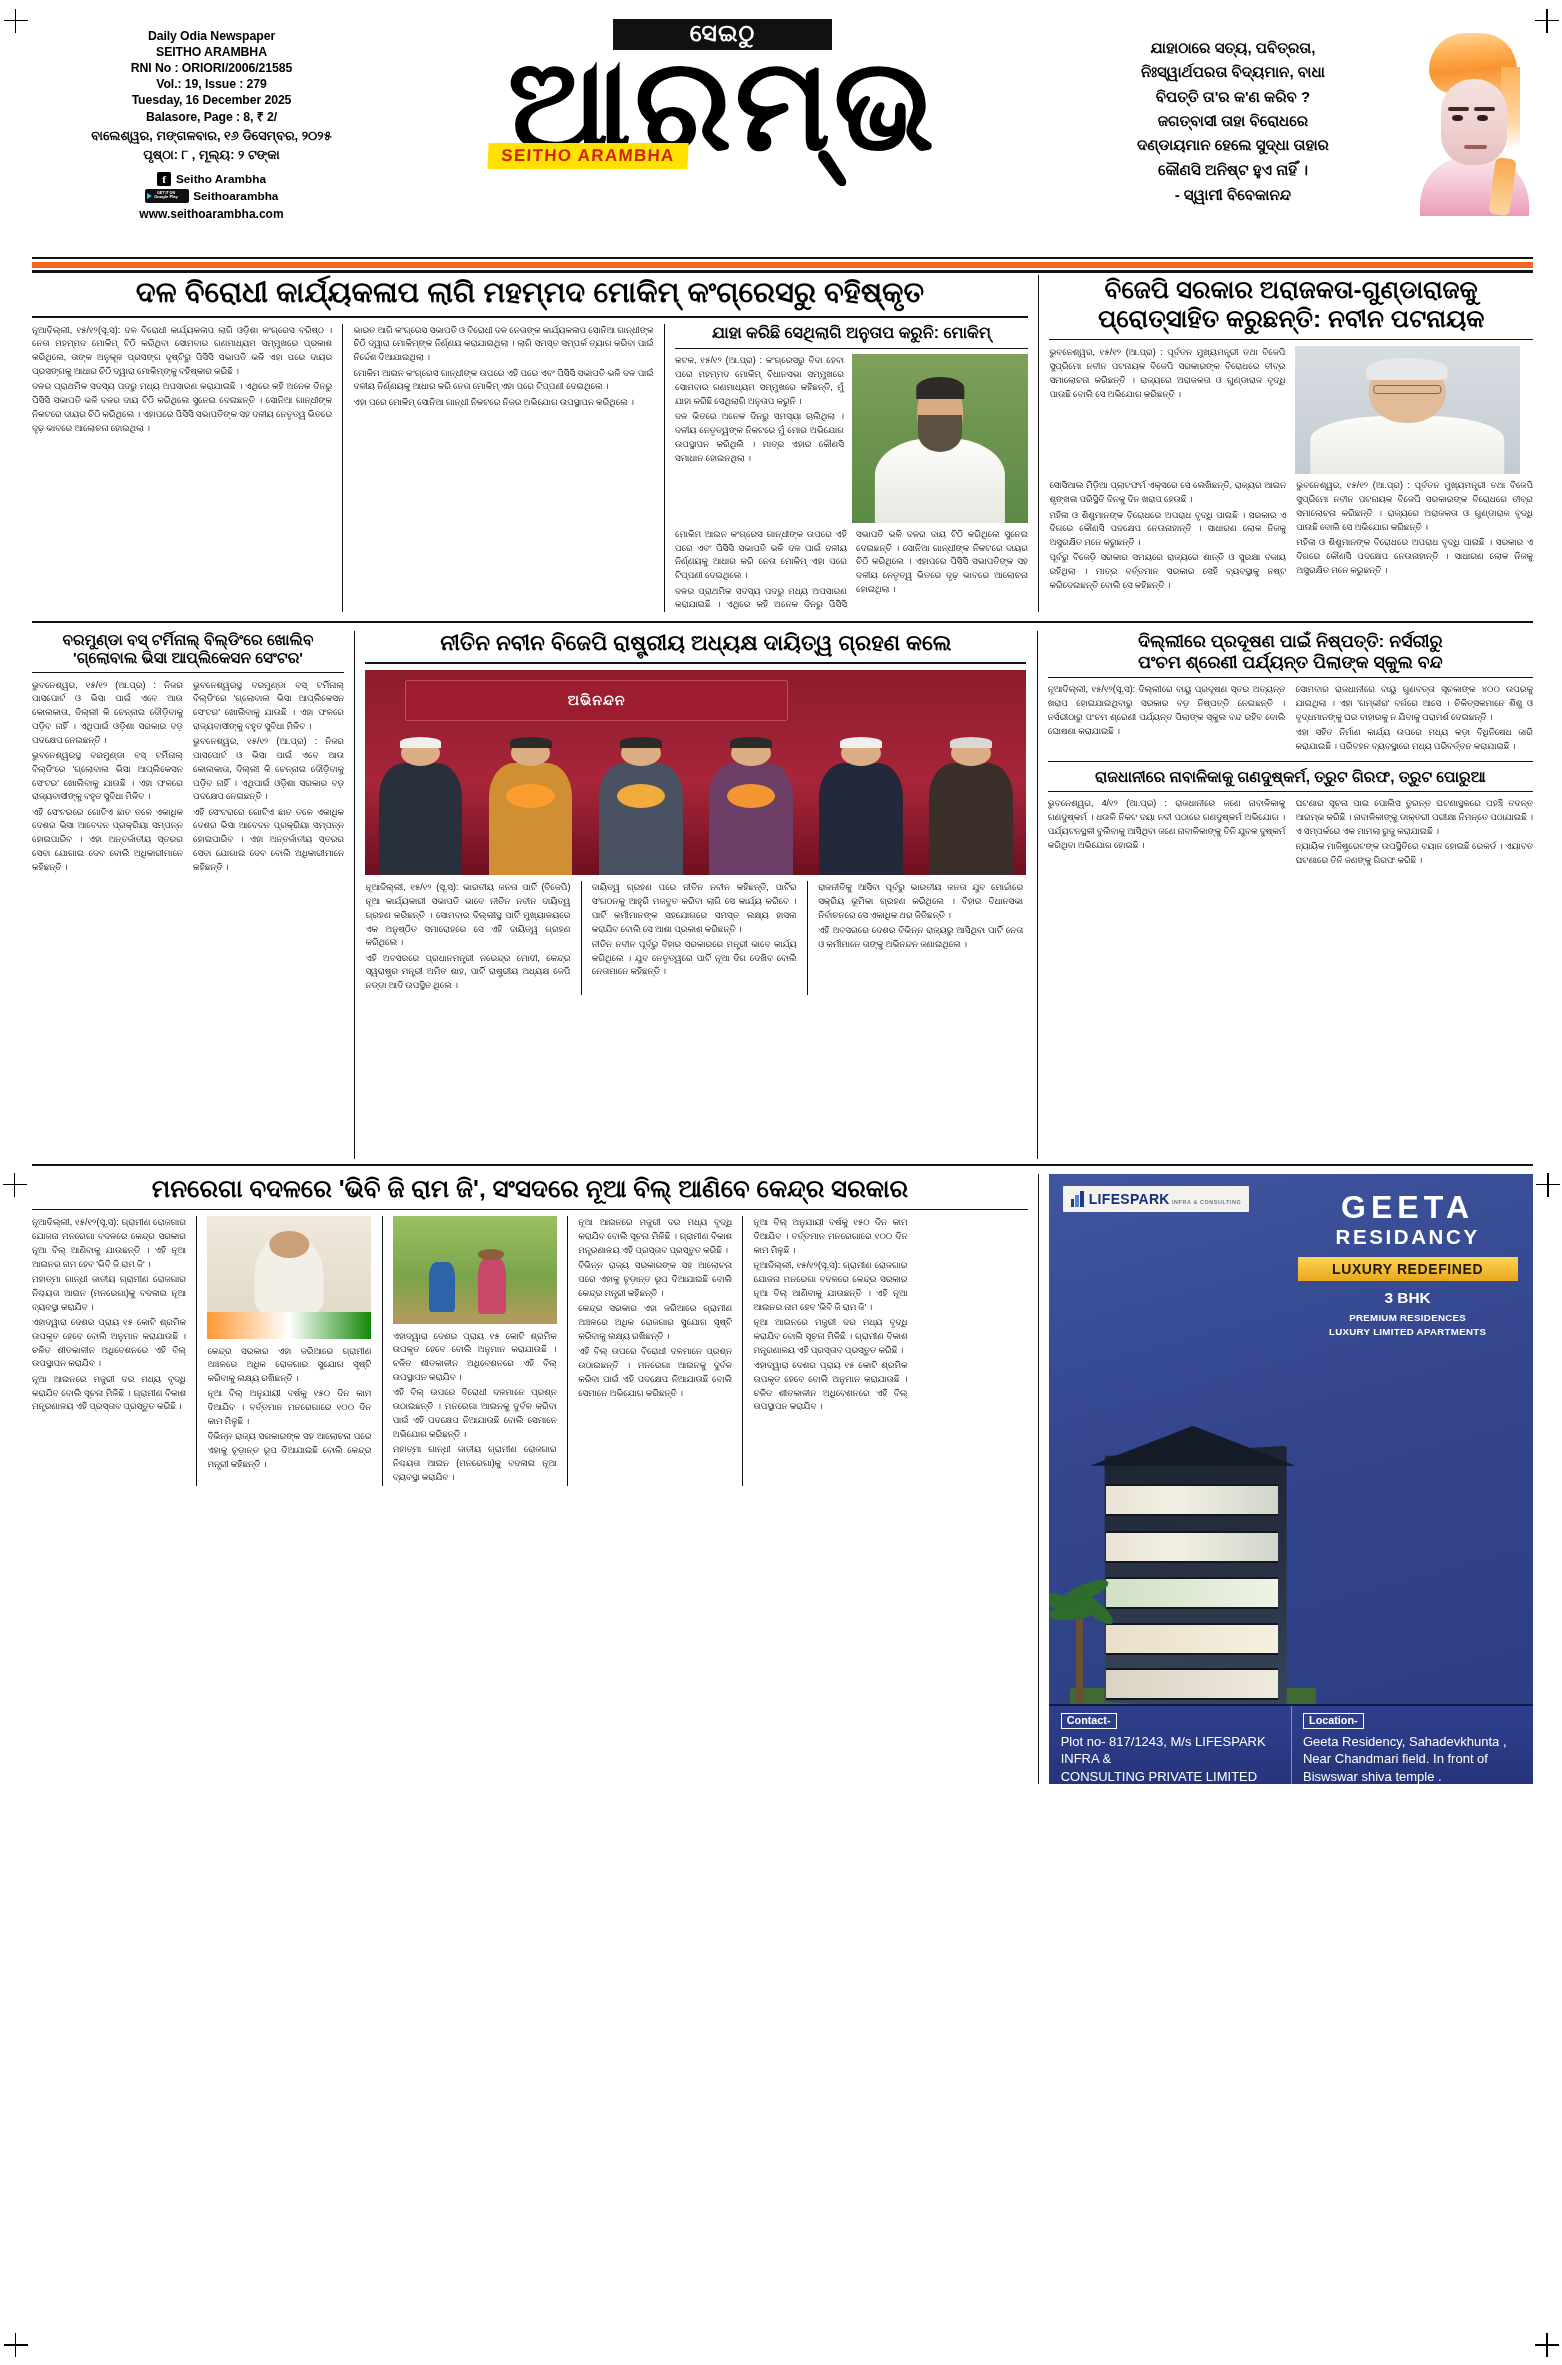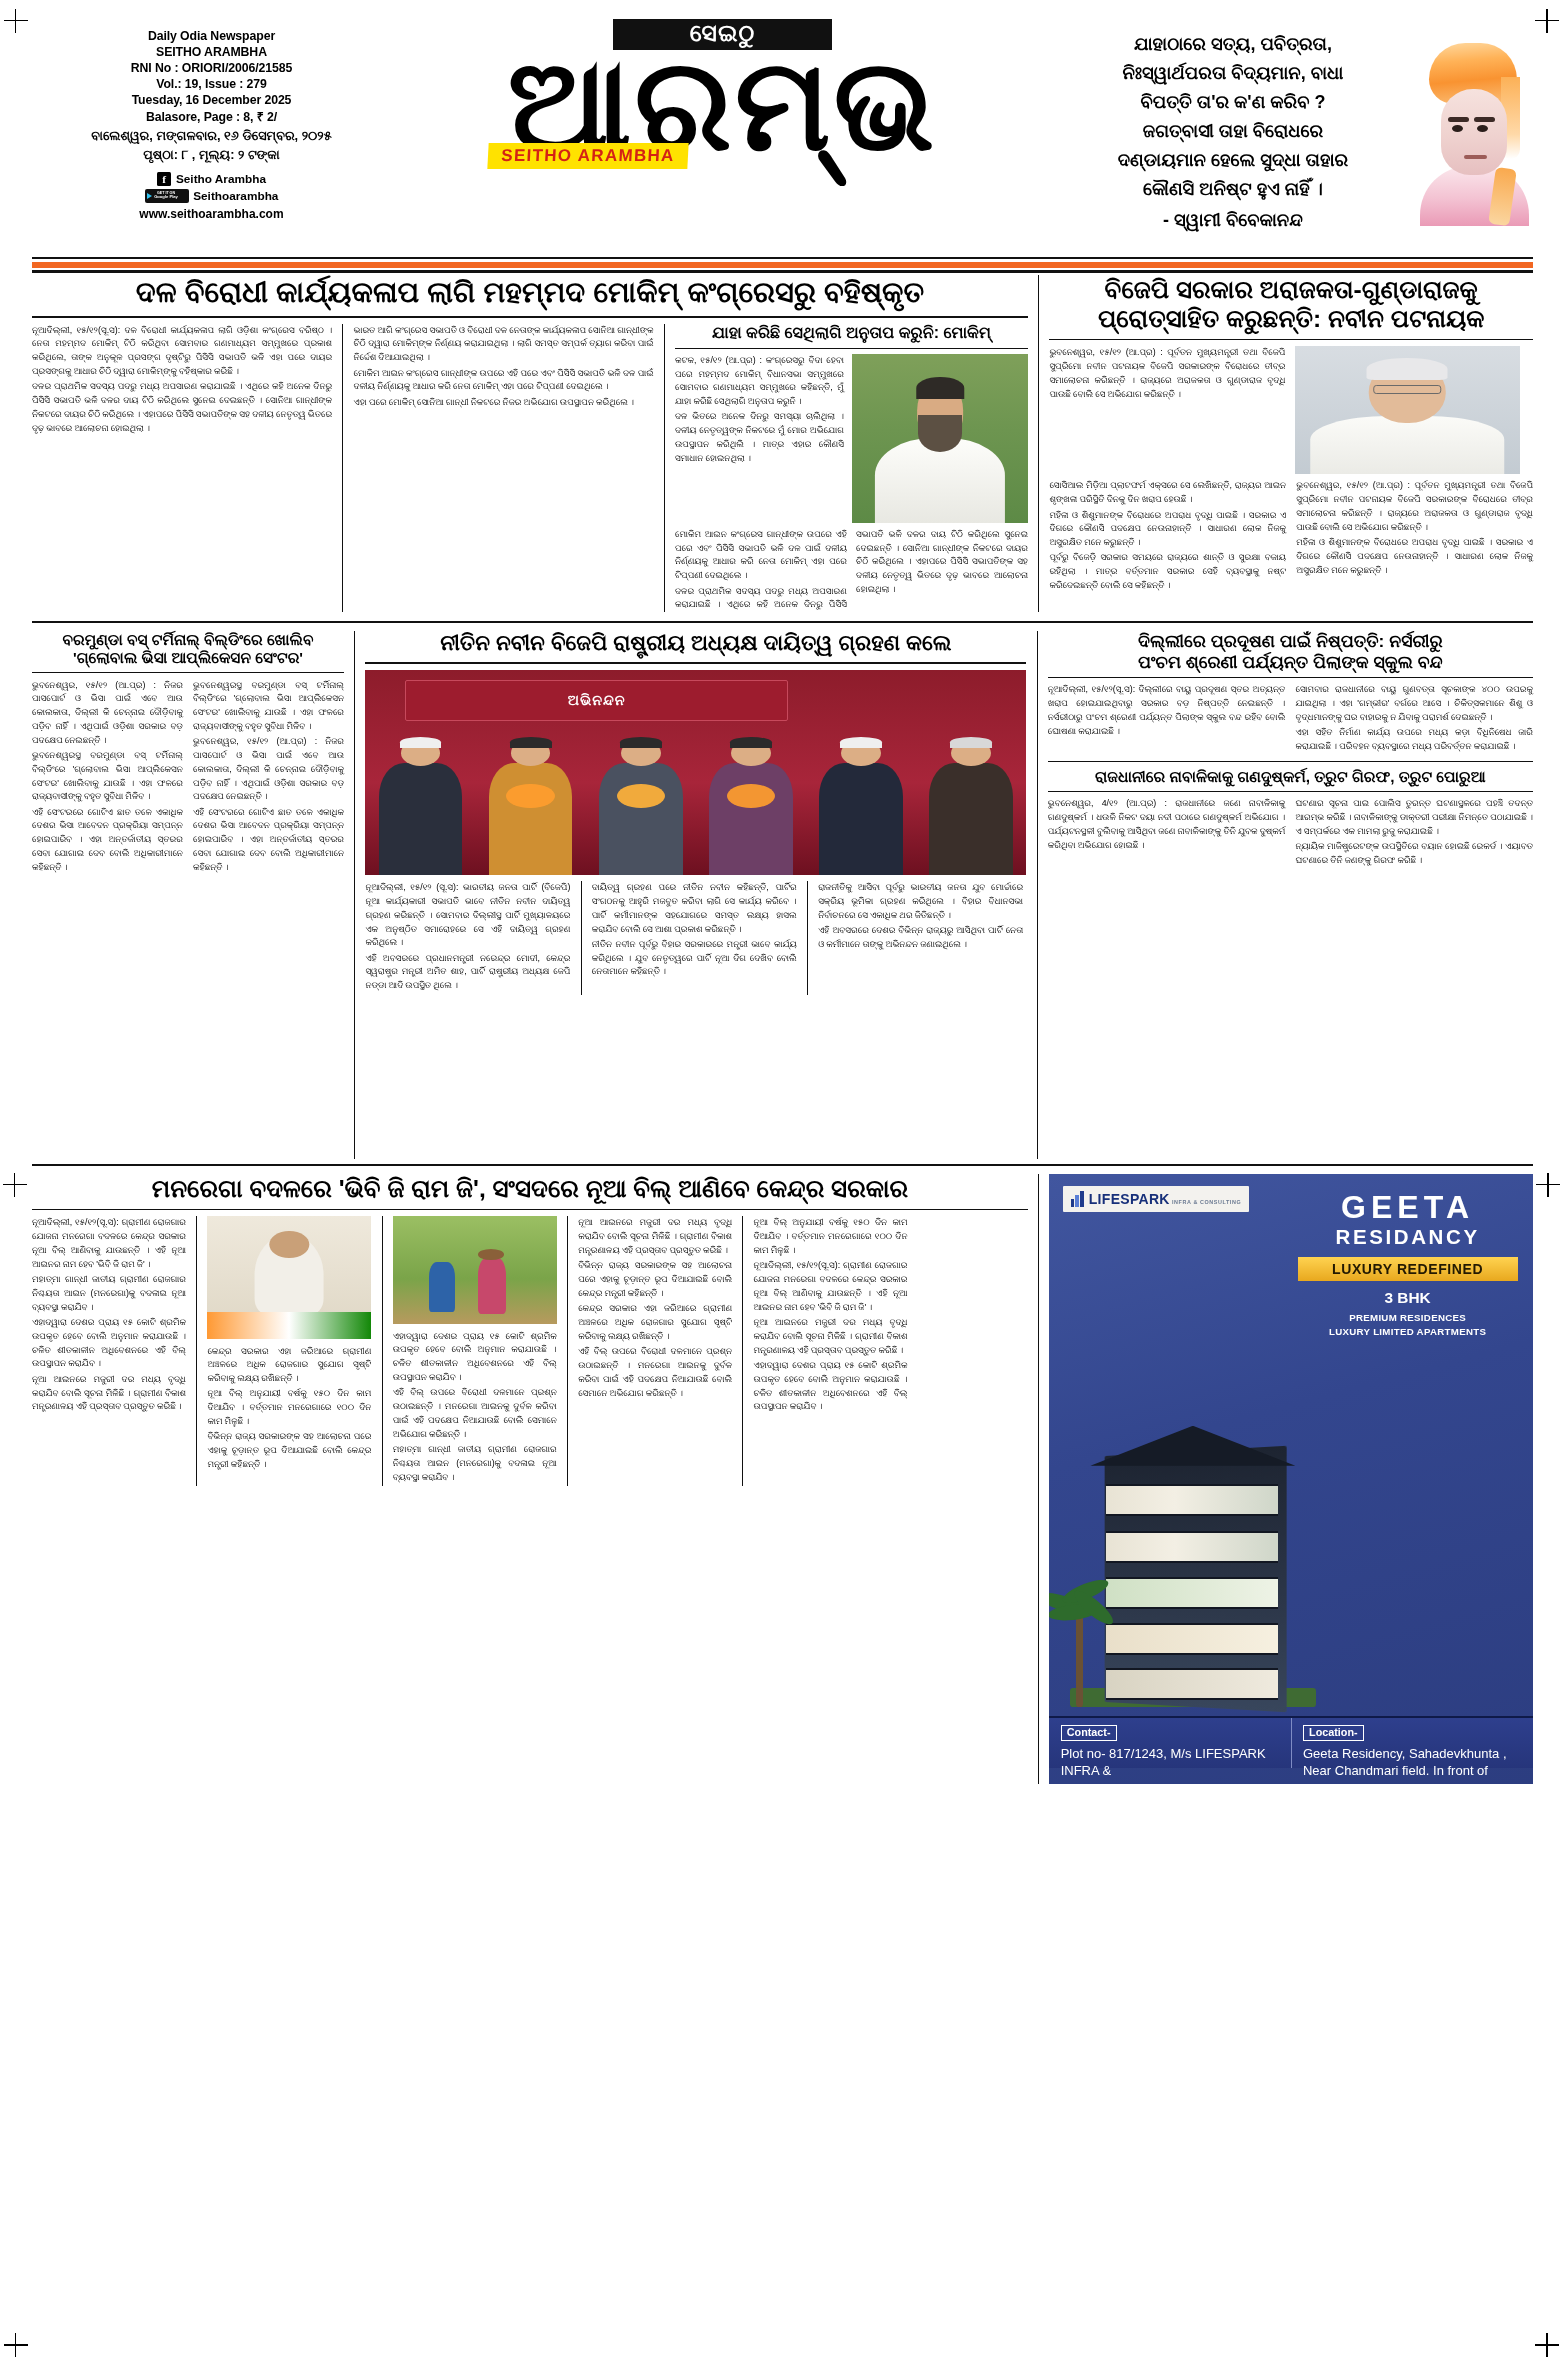--- a/index.html
+++ b/index.html
@@ -60,21 +60,21 @@
     margin-top: -2px; font-family: "Liberation Serif", serif;
   }
   .seitho-tag {
     position: absolute; left: 97px; bottom: -3.1px; background: #ffe200;
     color: #d42215; font-size: 17px; font-weight: bold; letter-spacing: 1.3px;
     padding: 2.6px 13.3px 3.6px; transform: skewX(-3deg);
     font-family: "Liberation Sans", sans-serif;
   }
 
   .mh-right { width: 479px; display: flex; align-items: center; padding-top: 16.4px; }
-  .quote { flex: 1; text-align: center; font-size: 18px; font-weight: bold; line-height: 1.62; }
+  .quote { flex: 1; text-align: center; font-size: 15px; font-weight: bold; line-height: 1.62; }
   .quote .auth { margin-top: 1px; }
   .vivek {
     width: 118px; height: 184px; position: relative; flex: none; margin-left: 3.1px;
   }
   .vivek .turban {
     position: absolute; left: 14.3px; top: 3.1px; width: 88px; height: 61px;
     border-radius: 44px 44px 30px 30px;
     background: linear-gradient(175deg,#ffd9a0 0%,#ffb257 30%,#f99331 60%,#fbc07a 100%);
   }
   .vivek .turban::after {
@@ -253,21 +253,21 @@
   .ad-bldg .grass { position:absolute; left:0; bottom:0; width:246px; height:18.4px; background:#3f6b33; border-radius:3.1px; }
   .ad-palm { position:absolute; left:-3.1px; bottom:77px; width:67px; height:143px; }
   .ad-palm .trunk { position:absolute; left:30px; bottom:0; width:7.2px; height:102px; background:#6a5134; border-radius:3.1px; }
   .ad-palm .leaf { position:absolute; width:49px; height:15.4px; background:#2e6b2c; border-radius:50%; }
   .ad-palm .leaf.l1{left:-7.2px; bottom:95px; transform:rotate(18deg);}
   .ad-palm .leaf.l2{left:14.3px; bottom:107px; transform:rotate(-22deg);}
   .ad-palm .leaf.l3{left:2px; bottom:86px; transform:rotate(-6deg);}
   .ad-palm .leaf.l4{left:22.5px; bottom:91px; transform:rotate(40deg);}
 
   .ad-contact {
-    position:absolute; left:0; right:0; bottom:16px; height:52px; display:flex;
+    position:absolute; left:0; right:0; bottom:0; height:80px; display:flex;
     border-top:2px solid #0f1a49; background: linear-gradient(180deg,#2e3f8d,#26357b);
   }
   .ad-contact .half { flex:1; padding:7.2px 11.3px; }
   .ad-contact .half + .half { border-left:1.5px solid #7f8cc4; }
   .ad-contact .cap {
     display:inline-block; border:1px solid #fff; padding:0.5px 5.1px 1.5px;
     font-size:10.8px; font-weight:bold; margin-bottom:3.6px;
   }
   .ad-contact .ln { font-size:13px; font-weight:normal; line-height:1.35; }
 </style>

